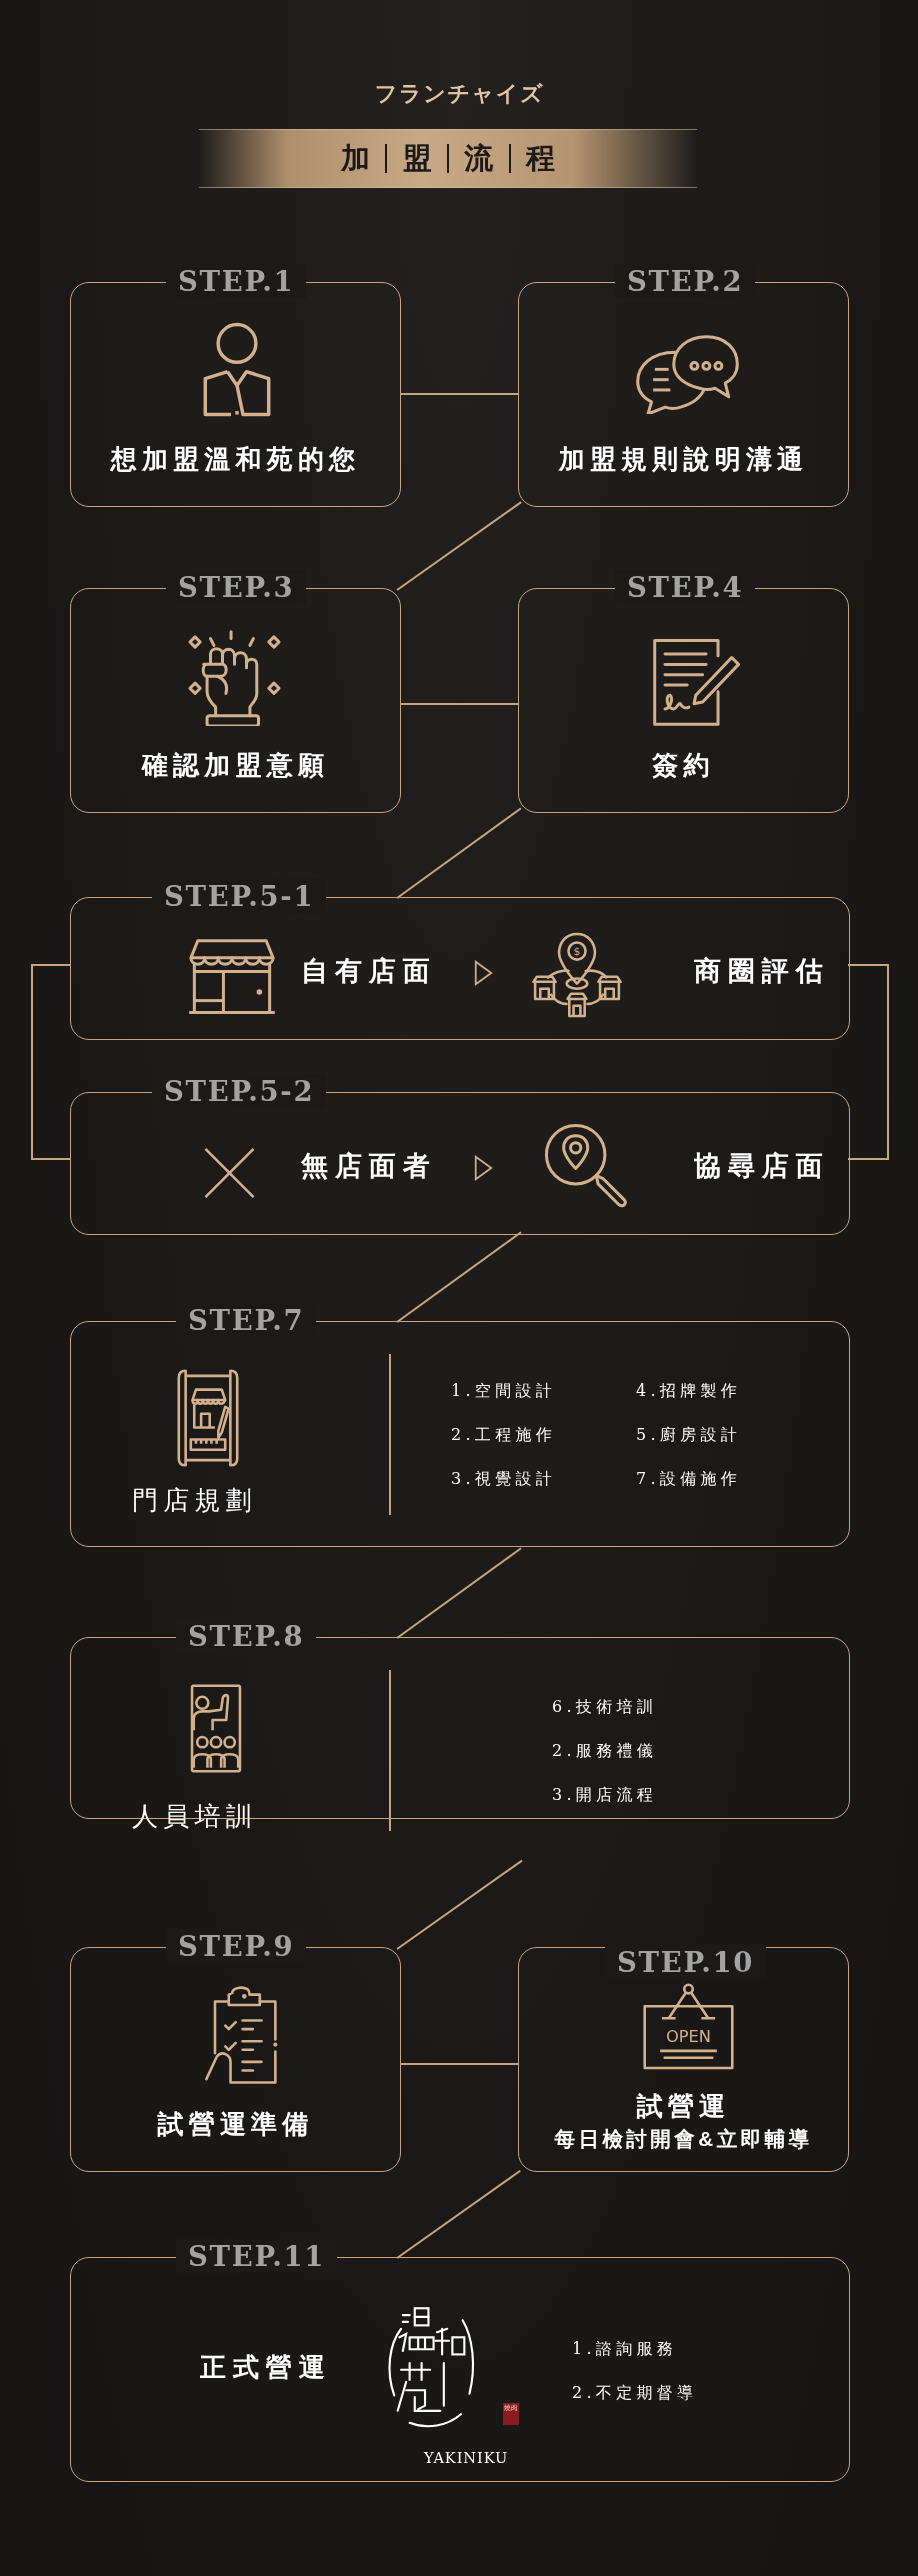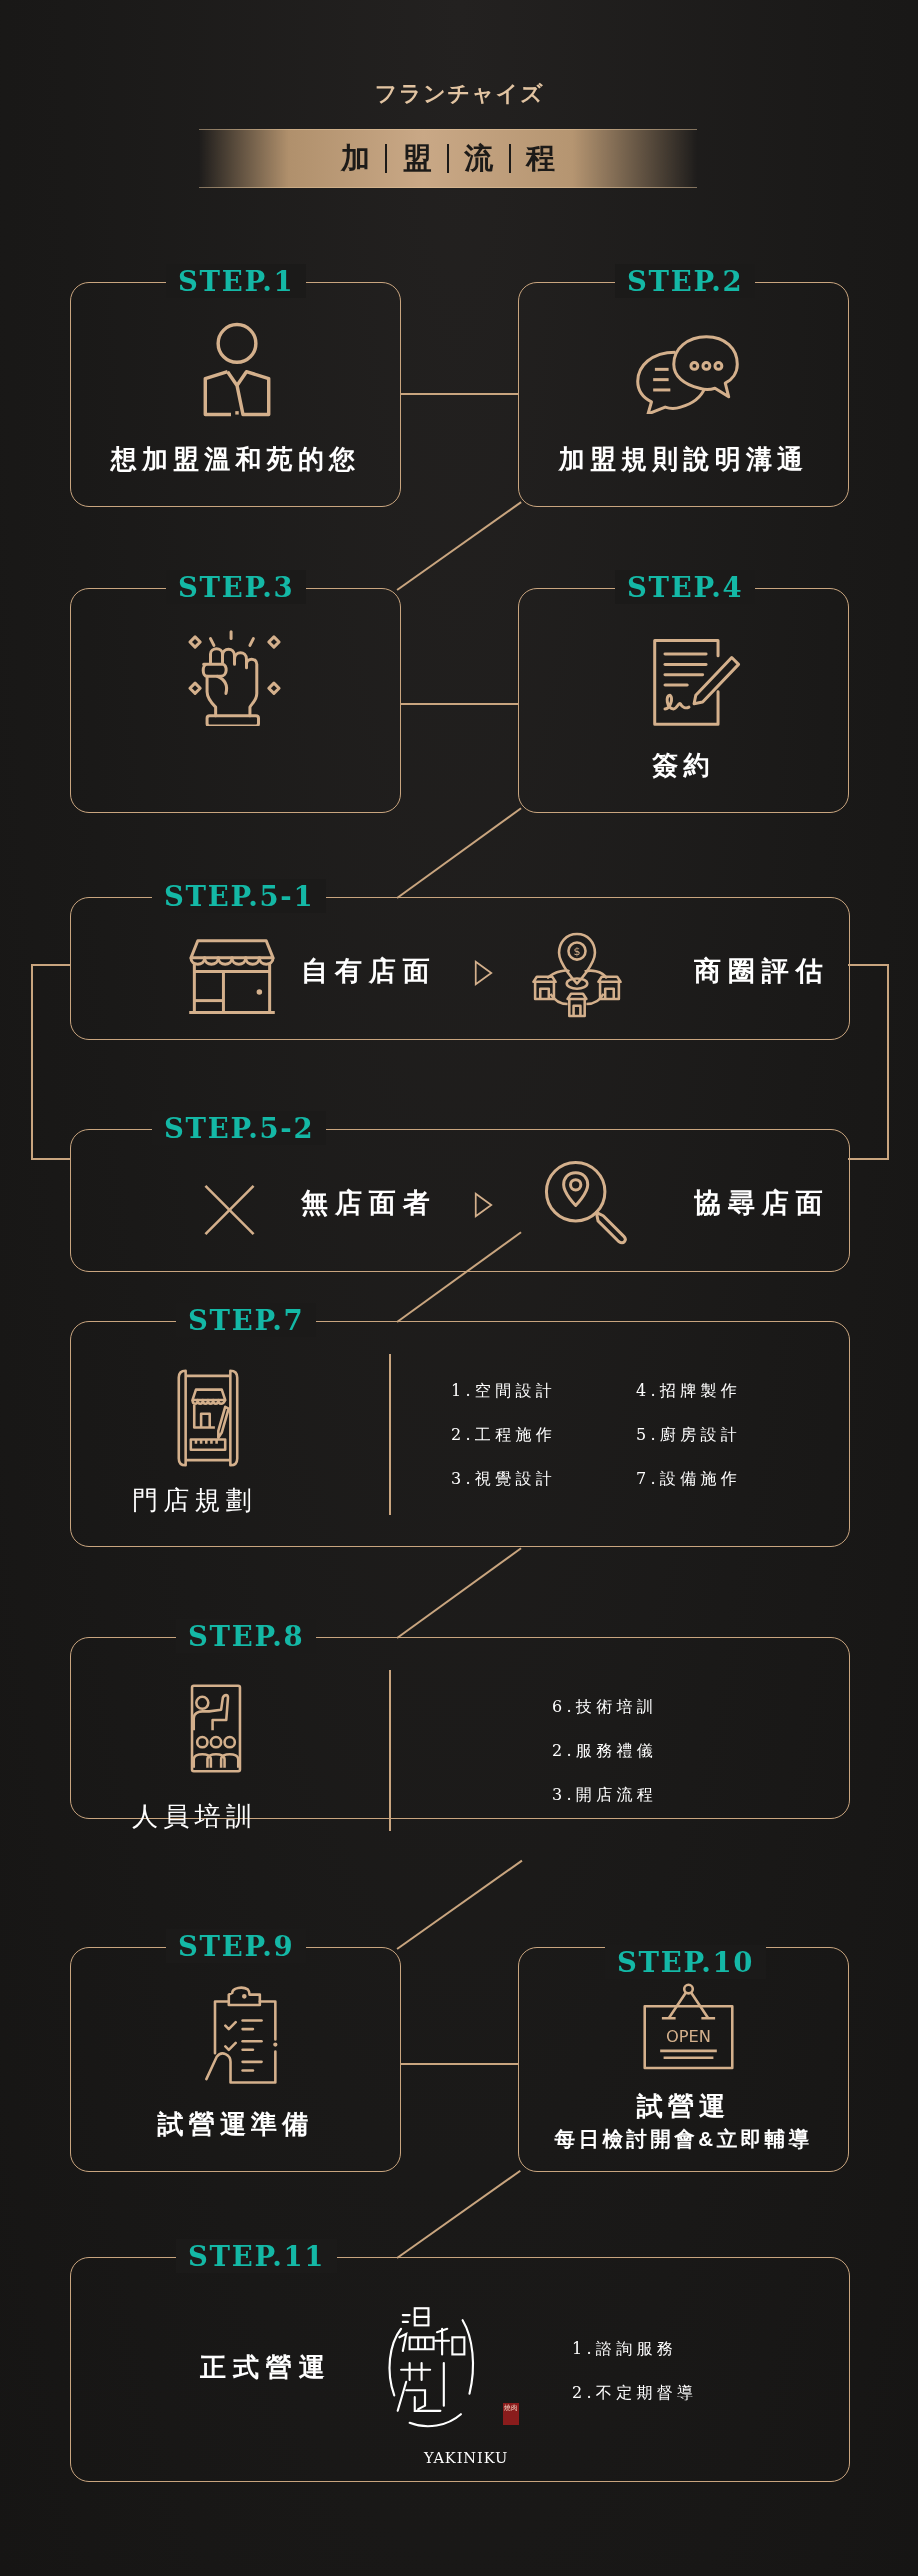--- a/index.html
+++ b/index.html
@@ -30,21 +30,21 @@
   }
   .banner-sep { width: 1.7px; height: 29px; background: #1c1a18; }
 
   
   .box {
     position: absolute; border: 1.7px solid #c9a57f; border-radius: 19px;
     box-sizing: border-box;
   }
   .step-label {
     position: absolute; top: -19px; height: 34px; padding: 0 12px;
-    background: #1b1a19; color: #14b8a6;
+    background: #1b1a19; color: #a3a3a3;
     font-family: "DejaVu Serif", serif; font-weight: bold;
     font-size: 27.5px; letter-spacing: 1.7px; line-height: 34px; white-space: nowrap;
   }
   .box-title {
     position: absolute; left: 0; right: 0; text-align: center;
     font-family: "DejaVu Serif", serif; font-weight: bold;
     font-size: 26px; letter-spacing: 5.2px; color: #ffffff;
   }
   .icon { position: absolute; }
   .icon svg { display: block; }
@@ -154,20 +154,21 @@
       <path d="M32 38 L32 28 C32 20 46 20 46 28 L46 38"></path>
       <path d="M46 30 C46 20 60 20 60 30 L60 40"></path>
       <path d="M60 34 C60 24 74 24 74 34 L74 44"></path>
       <path d="M74 40 C74 32 86 32 86 40 L86 74 C86 82 80 86 78 90 L78 100"></path>
       <path d="M24 40 L46 40 C52 40 52 54 44 54 L28 54 C22 54 22 40 28 40"></path>
       <path d="M28 54 L28 72 C28 80 34 86 38 90 L38 100"></path>
       <path d="M40 54 C50 58 52 66 50 74"></path>
       <rect x="28" y="100" width="60" height="12" rx="3"></rect>
     </svg>
   </div>
+  <div class="box-title" style="top:159px;">確認加盟意願</div>
 </div>
 
 <div class="box" style="left:518px; top:588px; width:331px; height:225px;">
   <div class="step-label" style="left:96px;">STEP.4</div>
   <div class="icon" style="left:134px; top:48px;">
     <svg width="89" height="89" viewBox="0 0 104 104" fill="none" stroke="#d4b08c" stroke-width="3.5" stroke-linejoin="round" stroke-linecap="round">
       <path d="M76 22 L76 4 L2 4 L2 102 L76 102 L76 64"></path>
       <line x1="14" y1="20" x2="62" y2="20"></line>
         <line x1="14" y1="32" x2="62" y2="32"></line>
         <line x1="14" y1="44" x2="58" y2="44"></line>
@@ -207,21 +208,21 @@
       <ellipse cx="55" cy="60" rx="12" ry="6"></ellipse>
       <path d="M20 54 C30 44 44 44 46 46 M64 46 C70 44 84 44 90 54 M24 72 C30 82 38 84 44 84 M66 84 C74 84 82 80 86 72"></path>
       <path d="M4 58 L8 52 L26 52 L30 58 Z M6 58 L6 78 L28 78 L28 58 M12 66 L22 66 L22 78 L12 78 Z"></path>
       <path d="M80 58 L84 52 L102 52 L106 58 Z M82 58 L82 78 L104 78 L104 58 M88 66 L98 66 L98 78 L88 78 Z"></path>
       <path d="M44 78 L48 72 L62 72 L66 78 Z M46 78 L46 98 L64 98 L64 78 M51 86 L59 86 L59 98 L51 98 Z"></path>
     </svg>
   </div>
   <div class="row-text" style="left:623px; top:55px;">商圈評估</div>
 </div>
 
-<div class="box" style="left:70px; top:1129px; width:780px; height:143px;">
+<div class="box" style="left:70px; top:1092px; width:780px; height:143px;">
   <div class="step-label" style="left:81px;">STEP.5-2</div>
   <div class="icon" style="left:131px; top:54px;">
     <svg width="55" height="52" viewBox="0 0 64 60" fill="none" stroke="#d4b08c" stroke-width="3">
         <line x1="4" y1="2" x2="60" y2="58"></line>
         <line x1="60" y1="2" x2="4" y2="58"></line>
       </svg>
   </div>
   <div class="row-text" style="left:230px; top:55px;">無店面者</div>
   <div class="arrow-tri" style="left:403px; top:62px;">
     <svg width="19" height="26" viewBox="0 0 22 30" fill="none" stroke="#d4b08c" stroke-width="2">

